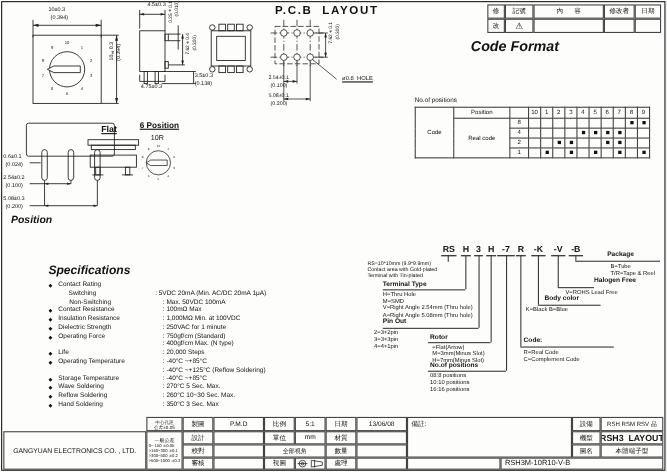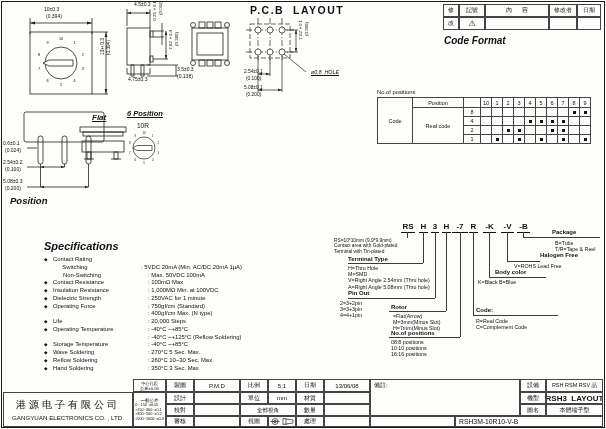--- a/index.html
+++ b/index.html
@@ -1,20 +1,20 @@
 <!DOCTYPE html>
 <html><head>
 <meta charset="utf-8">
 <style>
   html,body{margin:0;padding:0;background:#e9e9e9;font-family:"Liberation Sans",sans-serif;}
   .sheet{position:relative;width:606px;height:429px;background:#fdfdfc;margin:0 auto;overflow:hidden;color:#111;}
   .frame{position:absolute;inset:1px;border:1.5px solid #1a1a1a;pointer-events:none;}
   .t{position:absolute;white-space:pre;line-height:1.12;color:#111;}
   .v{position:absolute;writing-mode:vertical-rl;transform:rotate(180deg);white-space:nowrap;line-height:1.1;color:#111;}
-  .b{font-weight:bold;} .i{font-style:italic;} .u{text-decoration:underline;font-style:italic;}
+  .b{font-weight:bold;} .i{font-style:italic;} .u{text-decoration:underline;}
   .hl,.vl{position:absolute;background:#3a3a3a;}
   .hl{height:1px;} .vl{width:1px;}
   svg.d{position:absolute;overflow:visible;}
   .cell{position:absolute;border:1px solid #444;box-sizing:border-box;display:flex;align-items:center;justify-content:center;text-align:center;white-space:pre;overflow:hidden;}
   .cl{justify-content:flex-start;padding-left:3px;}
   .ct{align-items:flex-start;justify-content:flex-start;padding:1px 0 0 3px;}
   .col{flex-direction:column;}
   .pn-title{position:absolute;white-space:nowrap;font-size:6px;font-weight:bold;color:#111;}
   .pn-lines{position:absolute;}
   .pn-lines div{font-size:5.3px;line-height:6.2px;white-space:nowrap;color:#111;}
@@ -164,21 +164,21 @@
     </g>
   </svg>
   <span class="t" style="left:244px;top:69px;font-size:4.8px;">2.54±0.1</span>
   <span class="t" style="left:246px;top:76px;font-size:4.8px;">(0.100)</span>
   <span class="t" style="left:244px;top:85px;font-size:4.8px;">5.08±0.1</span>
   <span class="t" style="left:246px;top:92px;font-size:4.8px;">(0.200)</span>
   <span class="v" style="left:299px;top:20px;font-size:4.4px;">7.62±0.1</span>
   <span class="v" style="left:305px;top:22px;font-size:4.4px;">(0.300)</span>
   <span class="t u" style="left:311px;top:70px;font-size:5.3px;">ø0.8  HOLE</span>
 
-  <span class="t b i" style="left:444px;top:35px;font-size:10px;">Code Format</span>
+  <span class="t b i" style="left:428px;top:35px;font-size:13px;">Code Format</span>
 
   <div class="cell" style="left:443px;top:4px;width:16px;height:13px;font-size:6px;">修</div>
   <div class="cell" style="left:459px;top:4px;width:26px;height:13px;font-size:6px;">記號</div>
   <div class="cell" style="left:485px;top:4px;width:64px;height:13px;font-size:6px;">內      容</div>
   <div class="cell" style="left:549px;top:4px;width:28px;height:13px;font-size:6px;">修改者</div>
   <div class="cell" style="left:577px;top:4px;width:24px;height:13px;font-size:6px;">日期</div>
   <div class="cell" style="left:443px;top:17px;width:16px;height:13px;font-size:6px;">改</div>
   <div class="cell" style="left:459px;top:17px;width:26px;height:13px;font-size:8px;">⚠</div>
   <div class="cell" style="left:485px;top:17px;width:64px;height:13px;"></div>
   <div class="cell" style="left:549px;top:17px;width:28px;height:13px;"></div>
@@ -433,21 +433,20 @@
   <div class="cell" style="left:194px;top:379px;width:46px;height:13px;font-size:6px;">P.M.D</div>
   <div class="cell" style="left:240px;top:379px;width:28px;height:13px;font-size:6px;">比例</div>
   <div class="cell" style="left:268px;top:379px;width:28px;height:13px;font-size:6px;">5:1</div>
   <div class="cell" style="left:296px;top:379px;width:28px;height:13px;font-size:6px;">日期</div>
   <div class="cell" style="left:324px;top:379px;width:46px;height:13px;font-size:6px;">13/06/08</div>
   <div class="cell ct" style="left:370px;top:379px;width:150px;height:37px;font-size:6px;">備註:</div>
   <div class="cell" style="left:520px;top:379px;width:26px;height:13px;font-size:6px;">設備</div>
   <div class="cell" style="left:546px;top:379px;width:57px;height:13px;font-size:5.5px;">RSH RSM RSV 品</div>
 
   <div class="cell col" style="left:3px;top:392px;width:130px;height:35px;">
-    <span style="font-size:10px;letter-spacing:3px;">港源电子有限公司</span>
     <span style="font-size:6.2px;margin-top:2px;">GANGYUAN ELECTRONICS CO. , LTD.</span>
   </div>
   <div class="cell col" style="left:133px;top:392px;width:33px;height:35px;">
     <span style="font-size:4.5px;">一般公差</span>
     <div class="gtol-lines"><div>0~ 150 :±0.05</div><div>&gt;150~300 :±0.1</div><div>&gt;300~500 :±0.2</div><div>&gt;500~1000 :±0.3</div></div>
   </div>
   <div class="cell" style="left:166px;top:392px;width:28px;height:12px;font-size:6px;">設計</div>
   <div class="cell" style="left:194px;top:392px;width:46px;height:12px;"></div>
   <div class="cell" style="left:240px;top:392px;width:28px;height:12px;font-size:6px;">單位</div>
   <div class="cell" style="left:268px;top:392px;width:28px;height:12px;font-size:6px;">mm</div>

